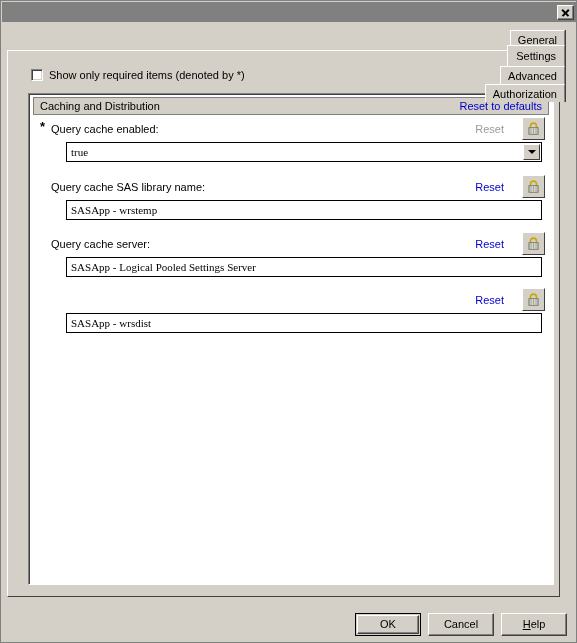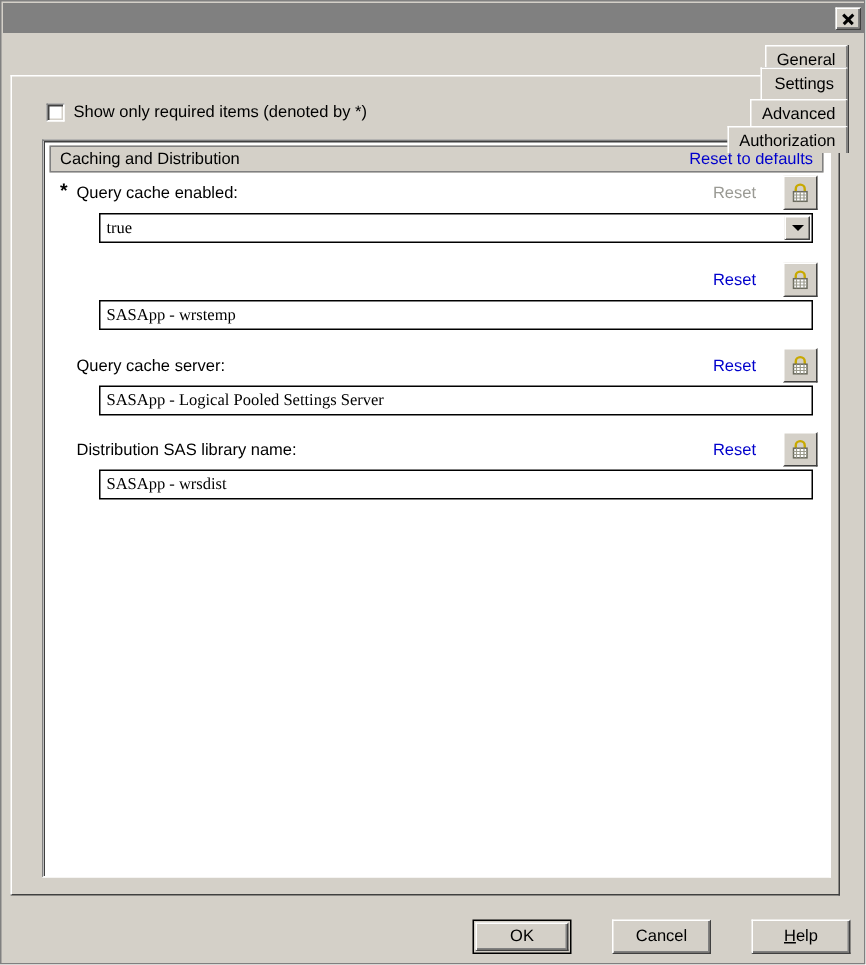--- a/index.html
+++ b/index.html
@@ -296,21 +296,20 @@
     position: absolute;
     left: 0;
     top: 604px;
     width: 575px;
     height: 38px;
     display: flex;
     align-items: center;
     justify-content: flex-end;
     padding-right: 9px;
     box-sizing: border-box;
-    gap: 20px;
   }
   .btn {
     width: 66px;
     height: 23px;
     margin-left: 7px;
     background: #d4d0c8;
     border-top: 1px solid #ffffff;
     border-left: 1px solid #ffffff;
     border-right: 1px solid #404040;
     border-bottom: 1px solid #404040;
@@ -401,20 +400,21 @@
         <span class="val">true</span>
         <div class="combo-arrow-cell">
           <span class="tri"></span>
         </div>
       </div>
     </div>
 
     <div class="field" style="top:84px;">
       <div class="field-labelrow">
         <span class="req-star"></span>
+        <span class="field-label">Query cache SAS library name:</span>
         <span class="reset-link">Reset</span>
         <div class="lock-btn">
           <svg width="15" height="15" viewBox="0 0 15 15" aria-hidden="true">
             <path d="M4.5 7 V5.1 A3 3 0 0 1 10.5 5.1 V7" fill="none" stroke="#c8a900" stroke-width="1.6"></path>
             <rect x="3" y="6.8" width="9" height="6.4" fill="#ffffff" stroke="#6b6b5e" stroke-width="1"></rect>
             <path d="M5 6.8 V13.2 M7.5 6.8 V13.2 M10 6.8 V13.2" stroke="#9a9a8c" stroke-width="0.8"></path>
             <path d="M3 9 H12 M3 11 H12" stroke="#9a9a8c" stroke-width="0.8"></path>
           </svg>
         </div>
       </div>
@@ -438,21 +438,20 @@
         </div>
       </div>
       <div class="field-input" style="top:22px;">
         <span class="val">SASApp - Logical Pooled Settings Server</span>
       </div>
     </div>
 
     <div class="field" style="top:197px;">
       <div class="field-labelrow">
         <span class="req-star"></span>
-        <span class="field-label">Distribution SAS library name:</span>
         <span class="reset-link">Reset</span>
         <div class="lock-btn">
           <svg width="15" height="15" viewBox="0 0 15 15" aria-hidden="true">
             <path d="M4.5 7 V5.1 A3 3 0 0 1 10.5 5.1 V7" fill="none" stroke="#c8a900" stroke-width="1.6"></path>
             <rect x="3" y="6.8" width="9" height="6.4" fill="#ffffff" stroke="#6b6b5e" stroke-width="1"></rect>
             <path d="M5 6.8 V13.2 M7.5 6.8 V13.2 M10 6.8 V13.2" stroke="#9a9a8c" stroke-width="0.8"></path>
             <path d="M3 9 H12 M3 11 H12" stroke="#9a9a8c" stroke-width="0.8"></path>
           </svg>
         </div>
       </div>

